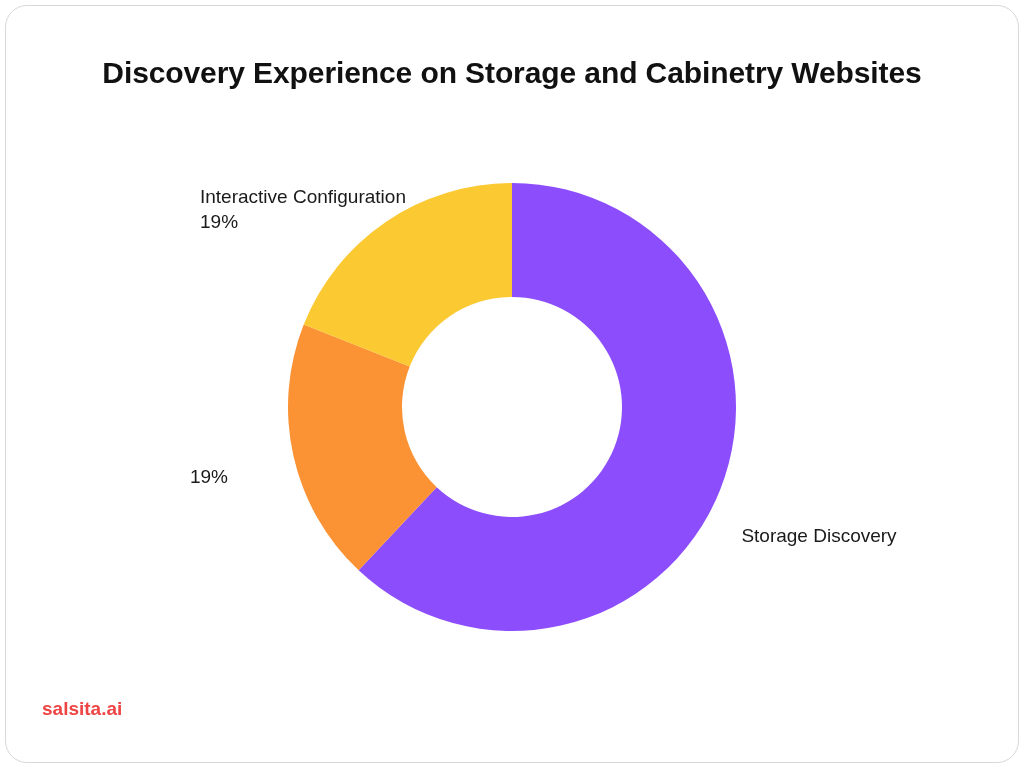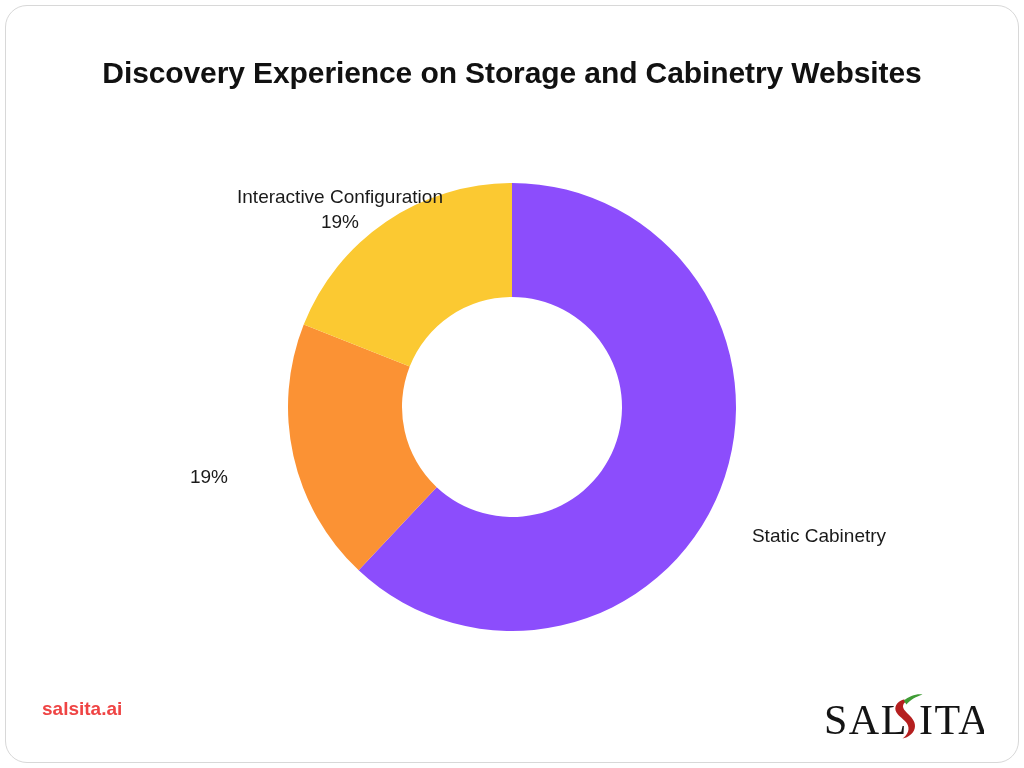--- a/index.html
+++ b/index.html
@@ -77,21 +77,21 @@
     white-space: pre-line;
   }
   .slice-label .pct {
     display: block;
   }
 
   #label-interactive-configuration {
     left: 200px;
     top: 158px;
     width: 280px;
-    text-align: center;
+    text-align: left;
   }
   #label-selection-based-discovery {
     left: 104px;
     top: 438px;
     width: 210px;
     text-align: center;
   }
   #label-static-discovery {
     left: 704px;
     top: 497px;
@@ -147,34 +147,19 @@
   <div class="slice-label" id="label-interactive-configuration">
     <span>Interactive Configuration</span>
     <span class="pct">19%</span>
   </div>
 
   <div class="slice-label" id="label-selection-based-discovery">
     <span class="pct">19%</span>
   </div>
 
   <div class="slice-label" id="label-static-discovery">
-    <span>Static Cabinetry</span>
+    <span>Storage Discovery</span>
   </div>
 
   <div id="footer-site">salsita.ai</div>
 
-  <div id="brand-logo">
-    <svg width="160" height="56" viewBox="0 0 160 56">
-      <text id="logo-left" x="0" y="46" font-family="'Liberation Serif','DejaVu Serif',serif" font-size="42" fill="#141414" letter-spacing="1.5">SAL</text>
-
-      <g>
-        <path id="chili-body" d="M79.5 11.5 C 72.5 13.5, 69.5 19.5, 72.5 24.5 C 75 28.8, 80.5 31.5, 83 35.5
-                 C 86.2 40.6, 84.2 46.5, 78.5 50.5 C 83.5 49.8, 89 46.2, 90.6 40.8
-                 C 92.3 35.1, 88.6 30.2, 84.6 26.4 C 81.2 23.2, 78.2 20.2, 79.2 17
-                 C 79.8 15, 81.6 13.6, 84 12.8 Z" fill="#b51f1f"></path>
-        <path id="chili-stem" d="M79.8 12.4 C 85 8.2, 92.5 5.4, 98.5 6.4 C 96 7.2, 92.5 8.6, 89.4 10.6
-                 C 86.4 12.5, 84 14.6, 82.4 16.4 Z" fill="#3f9c35"></path>
-      </g>
-      <text id="logo-right" x="95" y="46" font-family="'Liberation Serif','DejaVu Serif',serif" font-size="42" fill="#141414" letter-spacing="1.5">ITA</text>
-    </svg>
-  </div>
 
 </div>
 
 </body></html>

